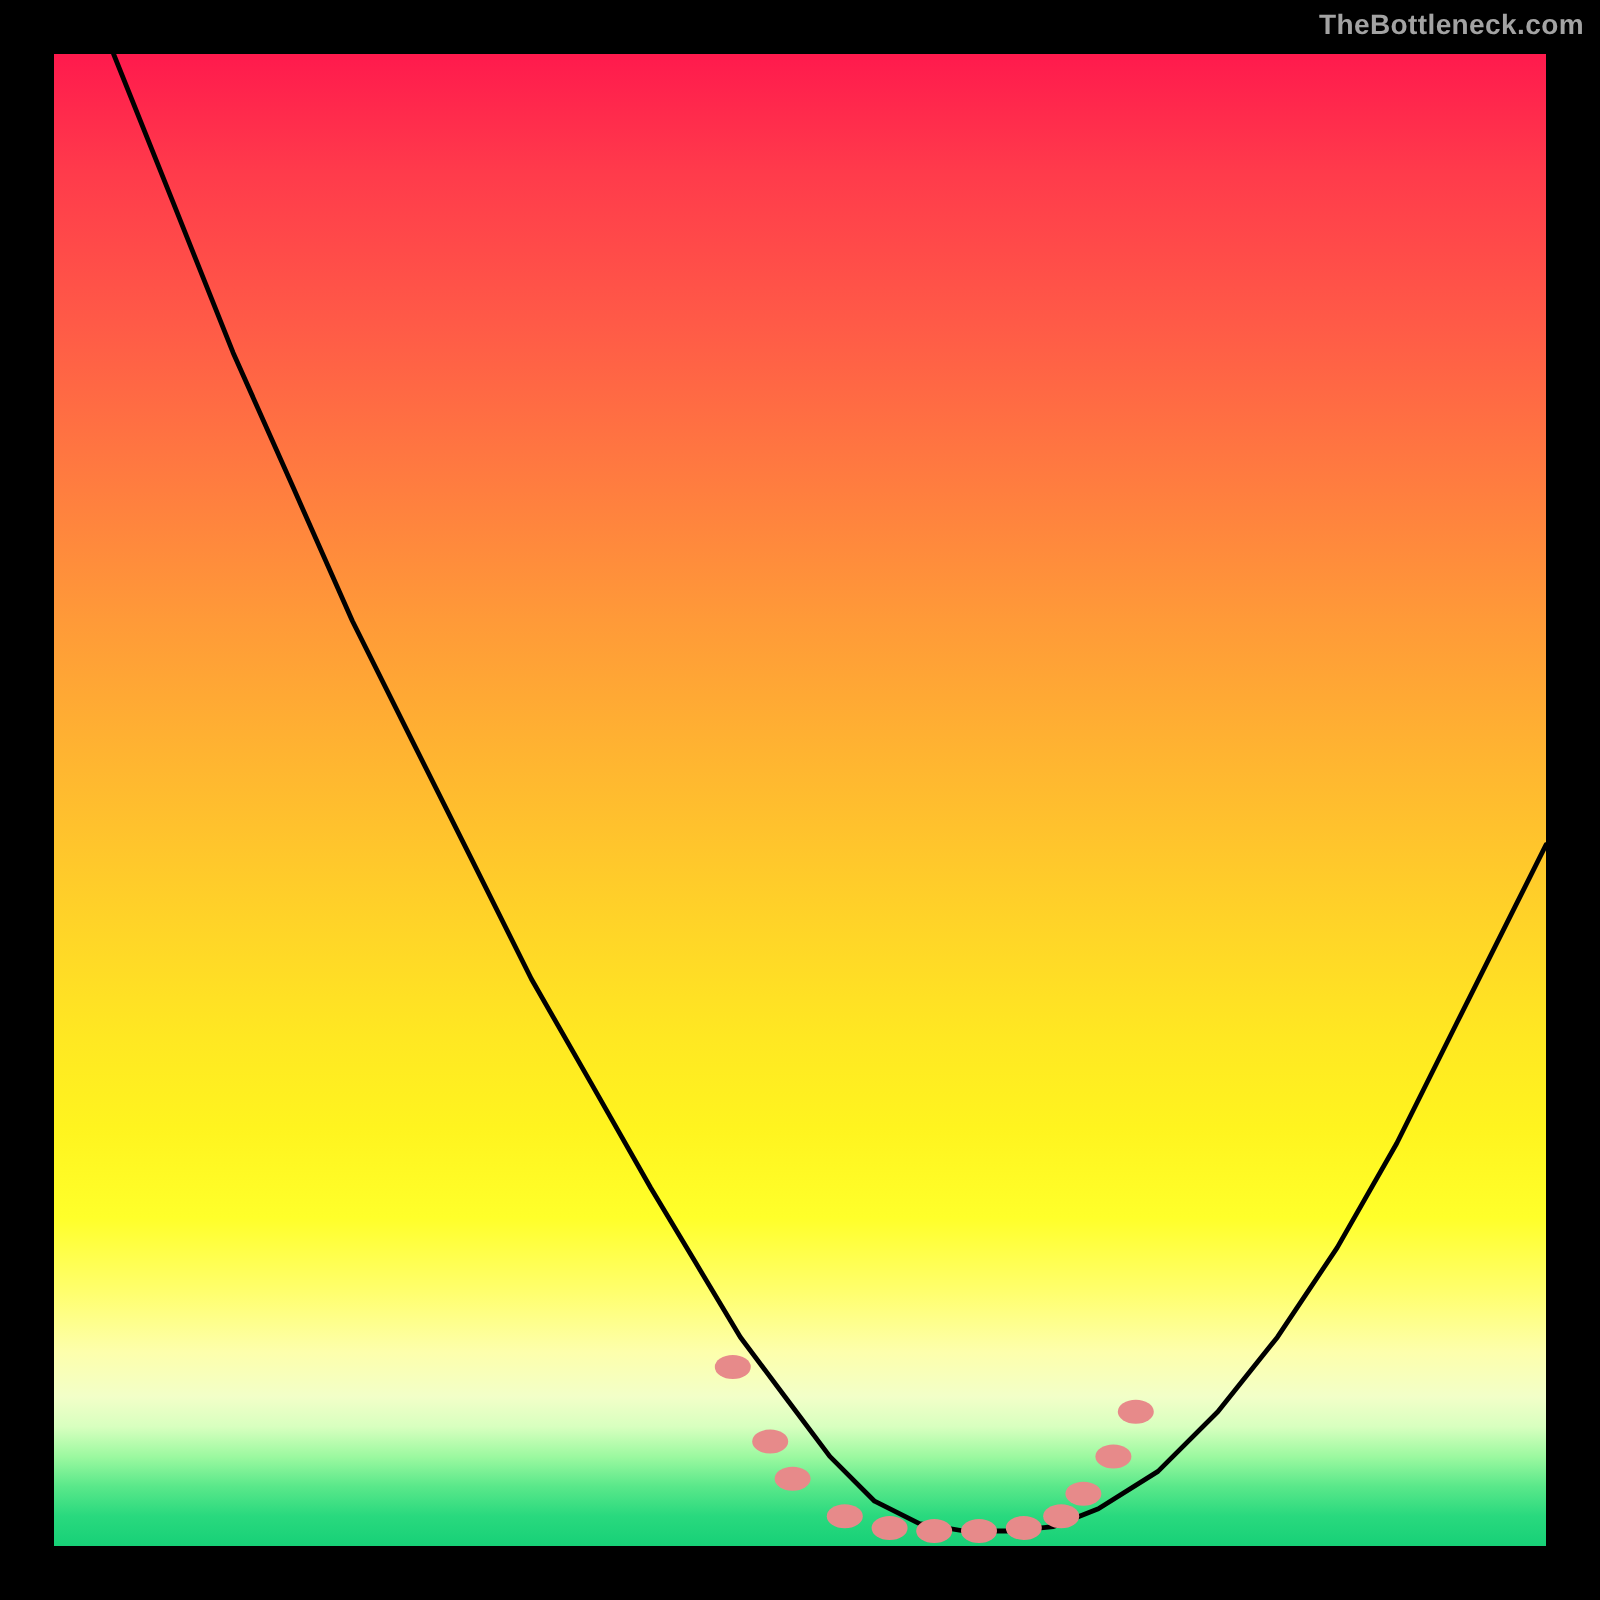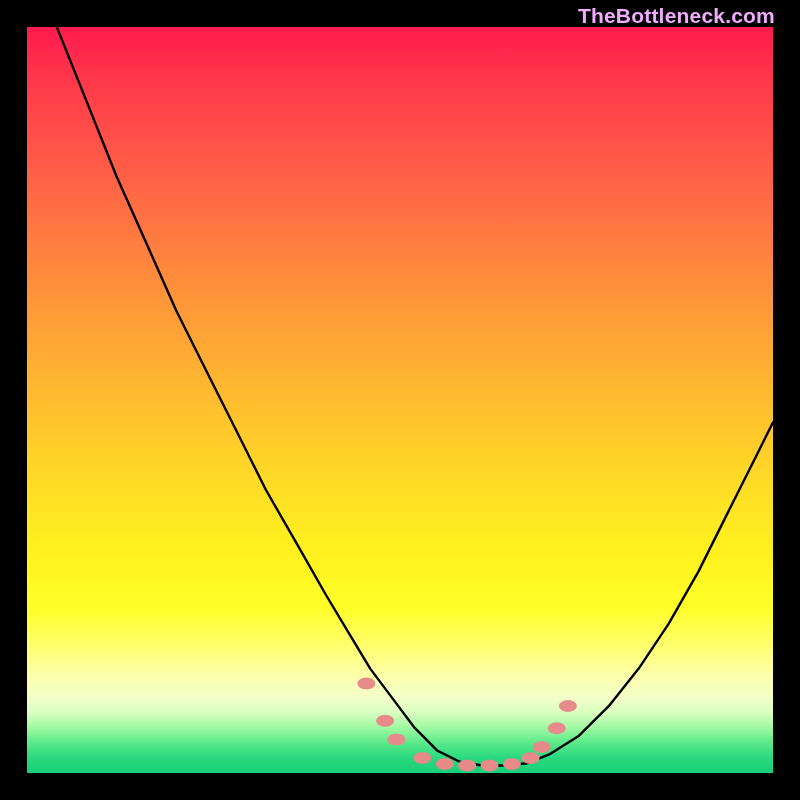--- a/index.html
+++ b/index.html
@@ -50,23 +50,23 @@
       #17d077 100%
     );
   }
   .curve {
     position: absolute;
     inset: 0;
   }
   .watermark {
     position: absolute;
     top: 4px;
-    right: 25px;
-    color: #f0abfc;
-    font-size: 21px;
+    right: 8px;
+    color: #a3a3a3;
+    font-size: 14px;
     font-weight: 600;
     letter-spacing: 0.2px;
     user-select: none;
   }
 </style>
 </head>
 <body>
 
 <div class="frame">
   <div class="plot">

